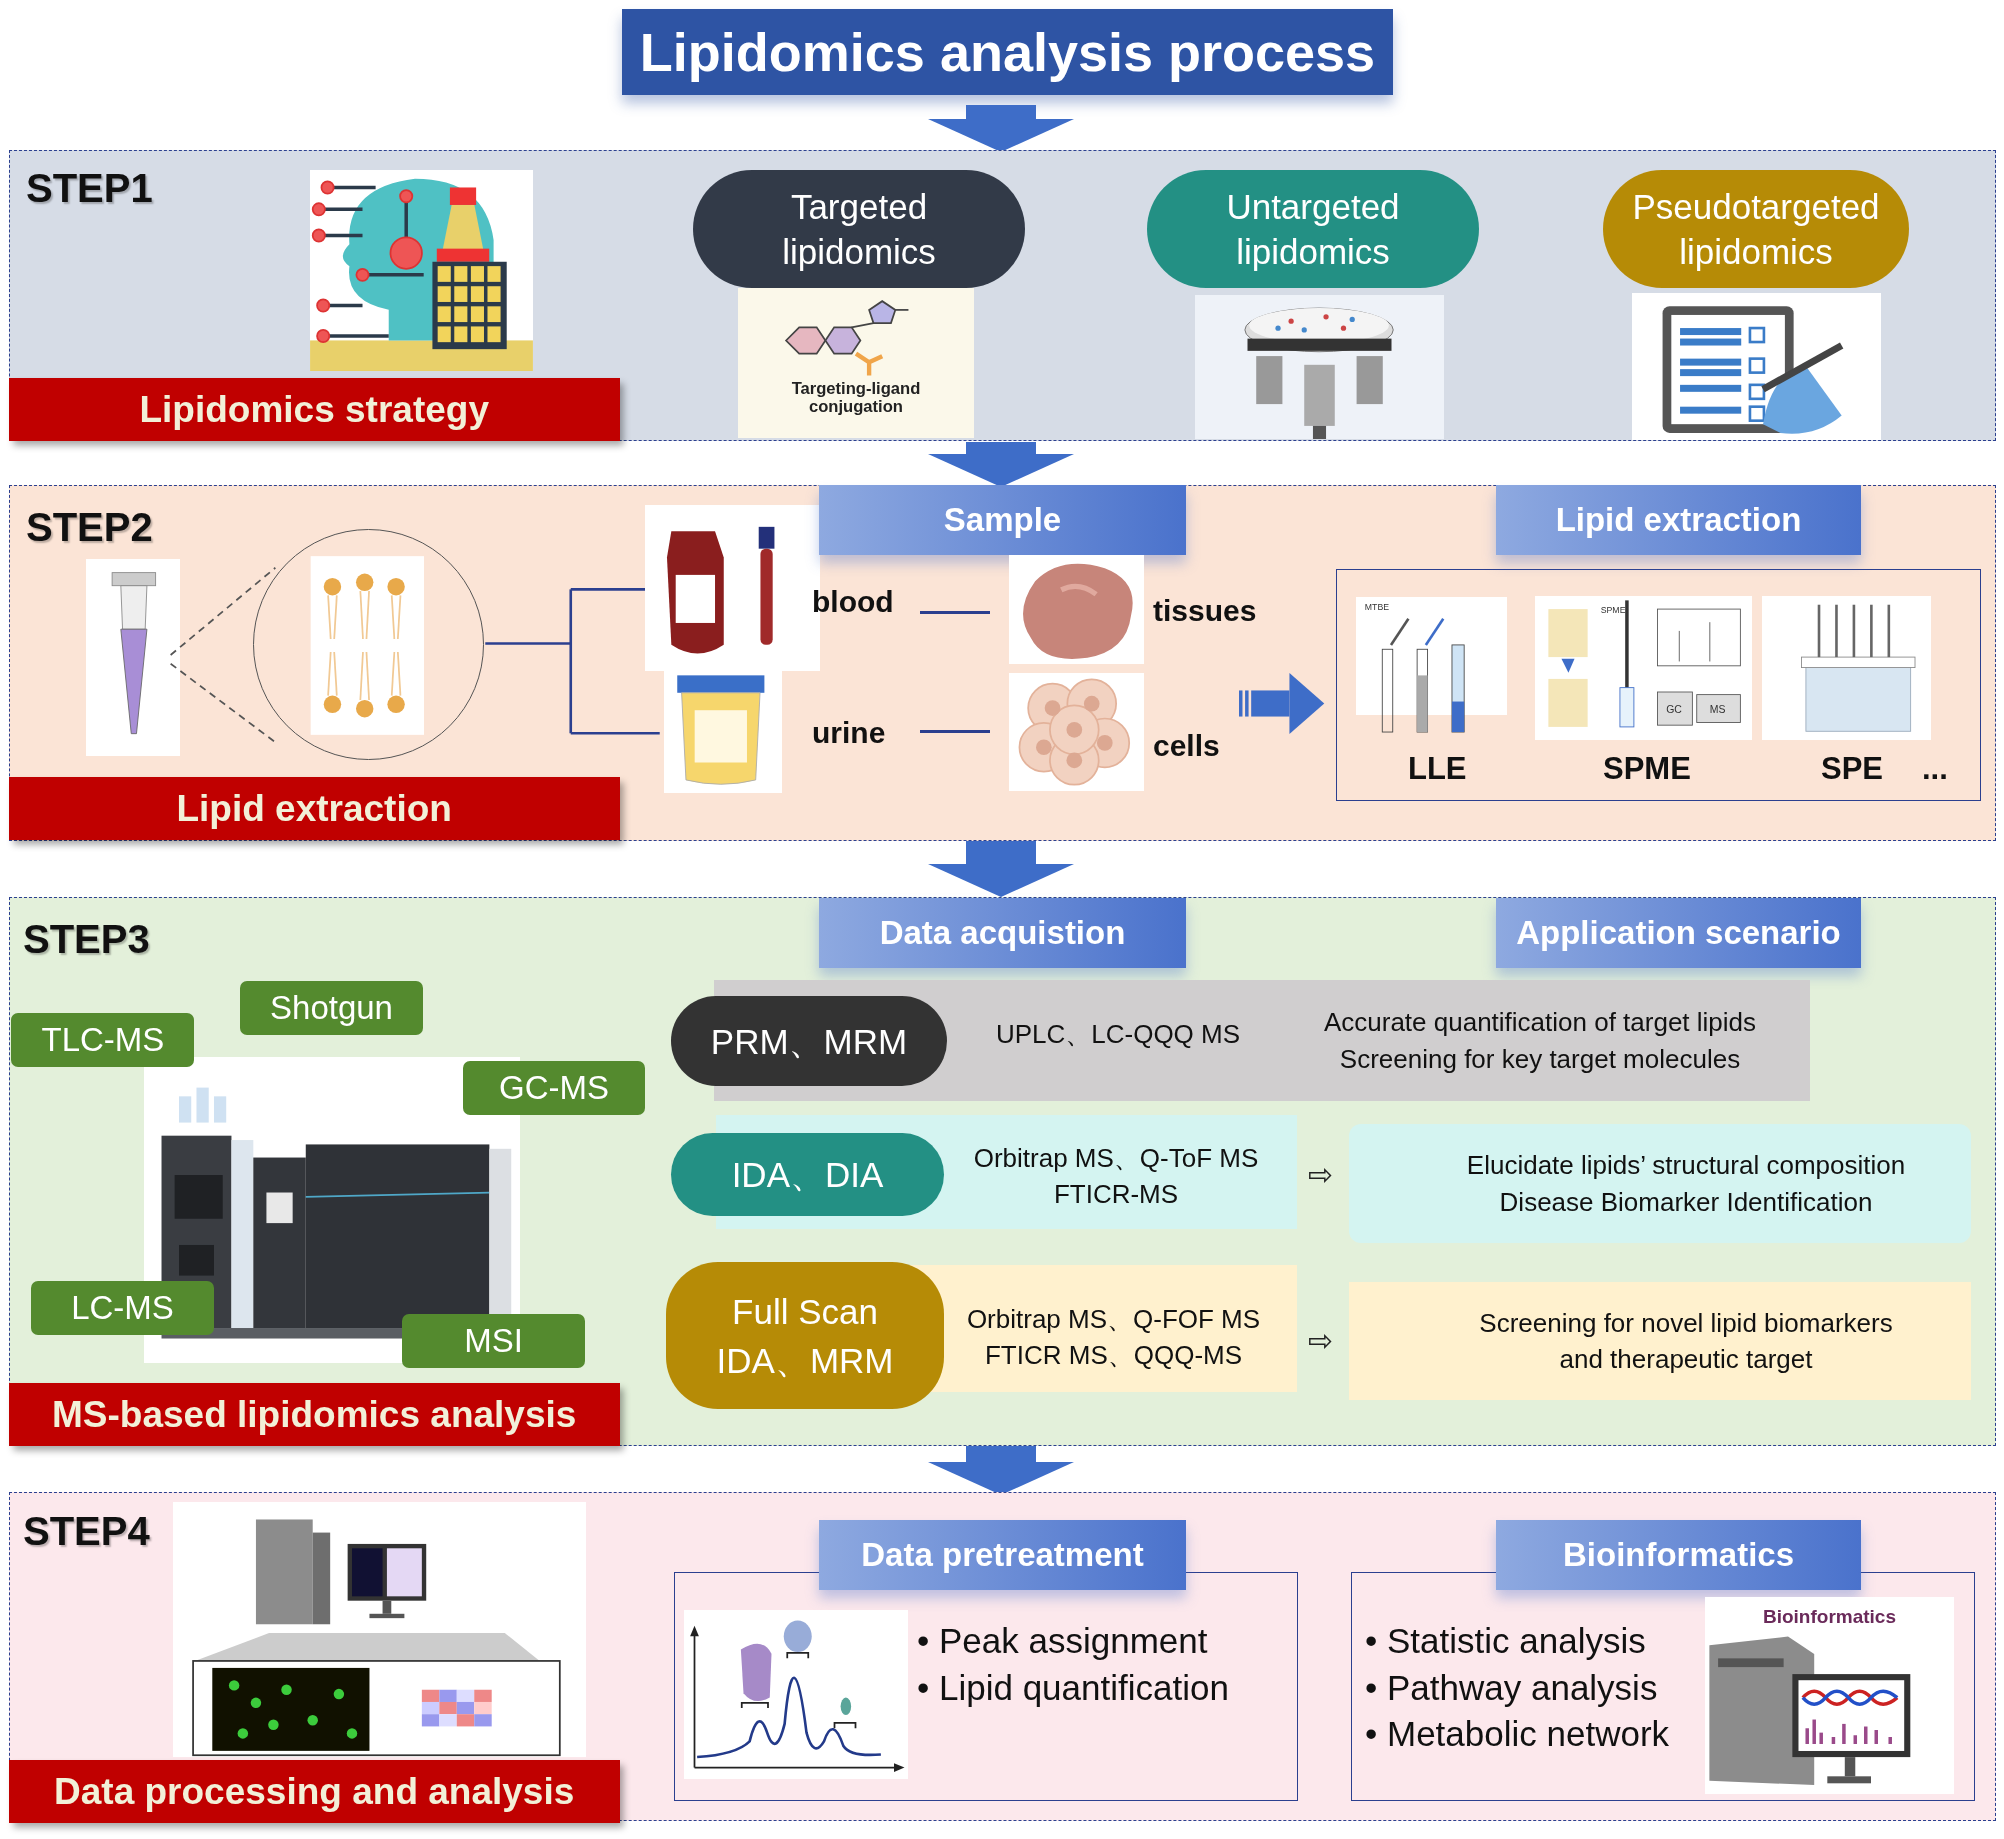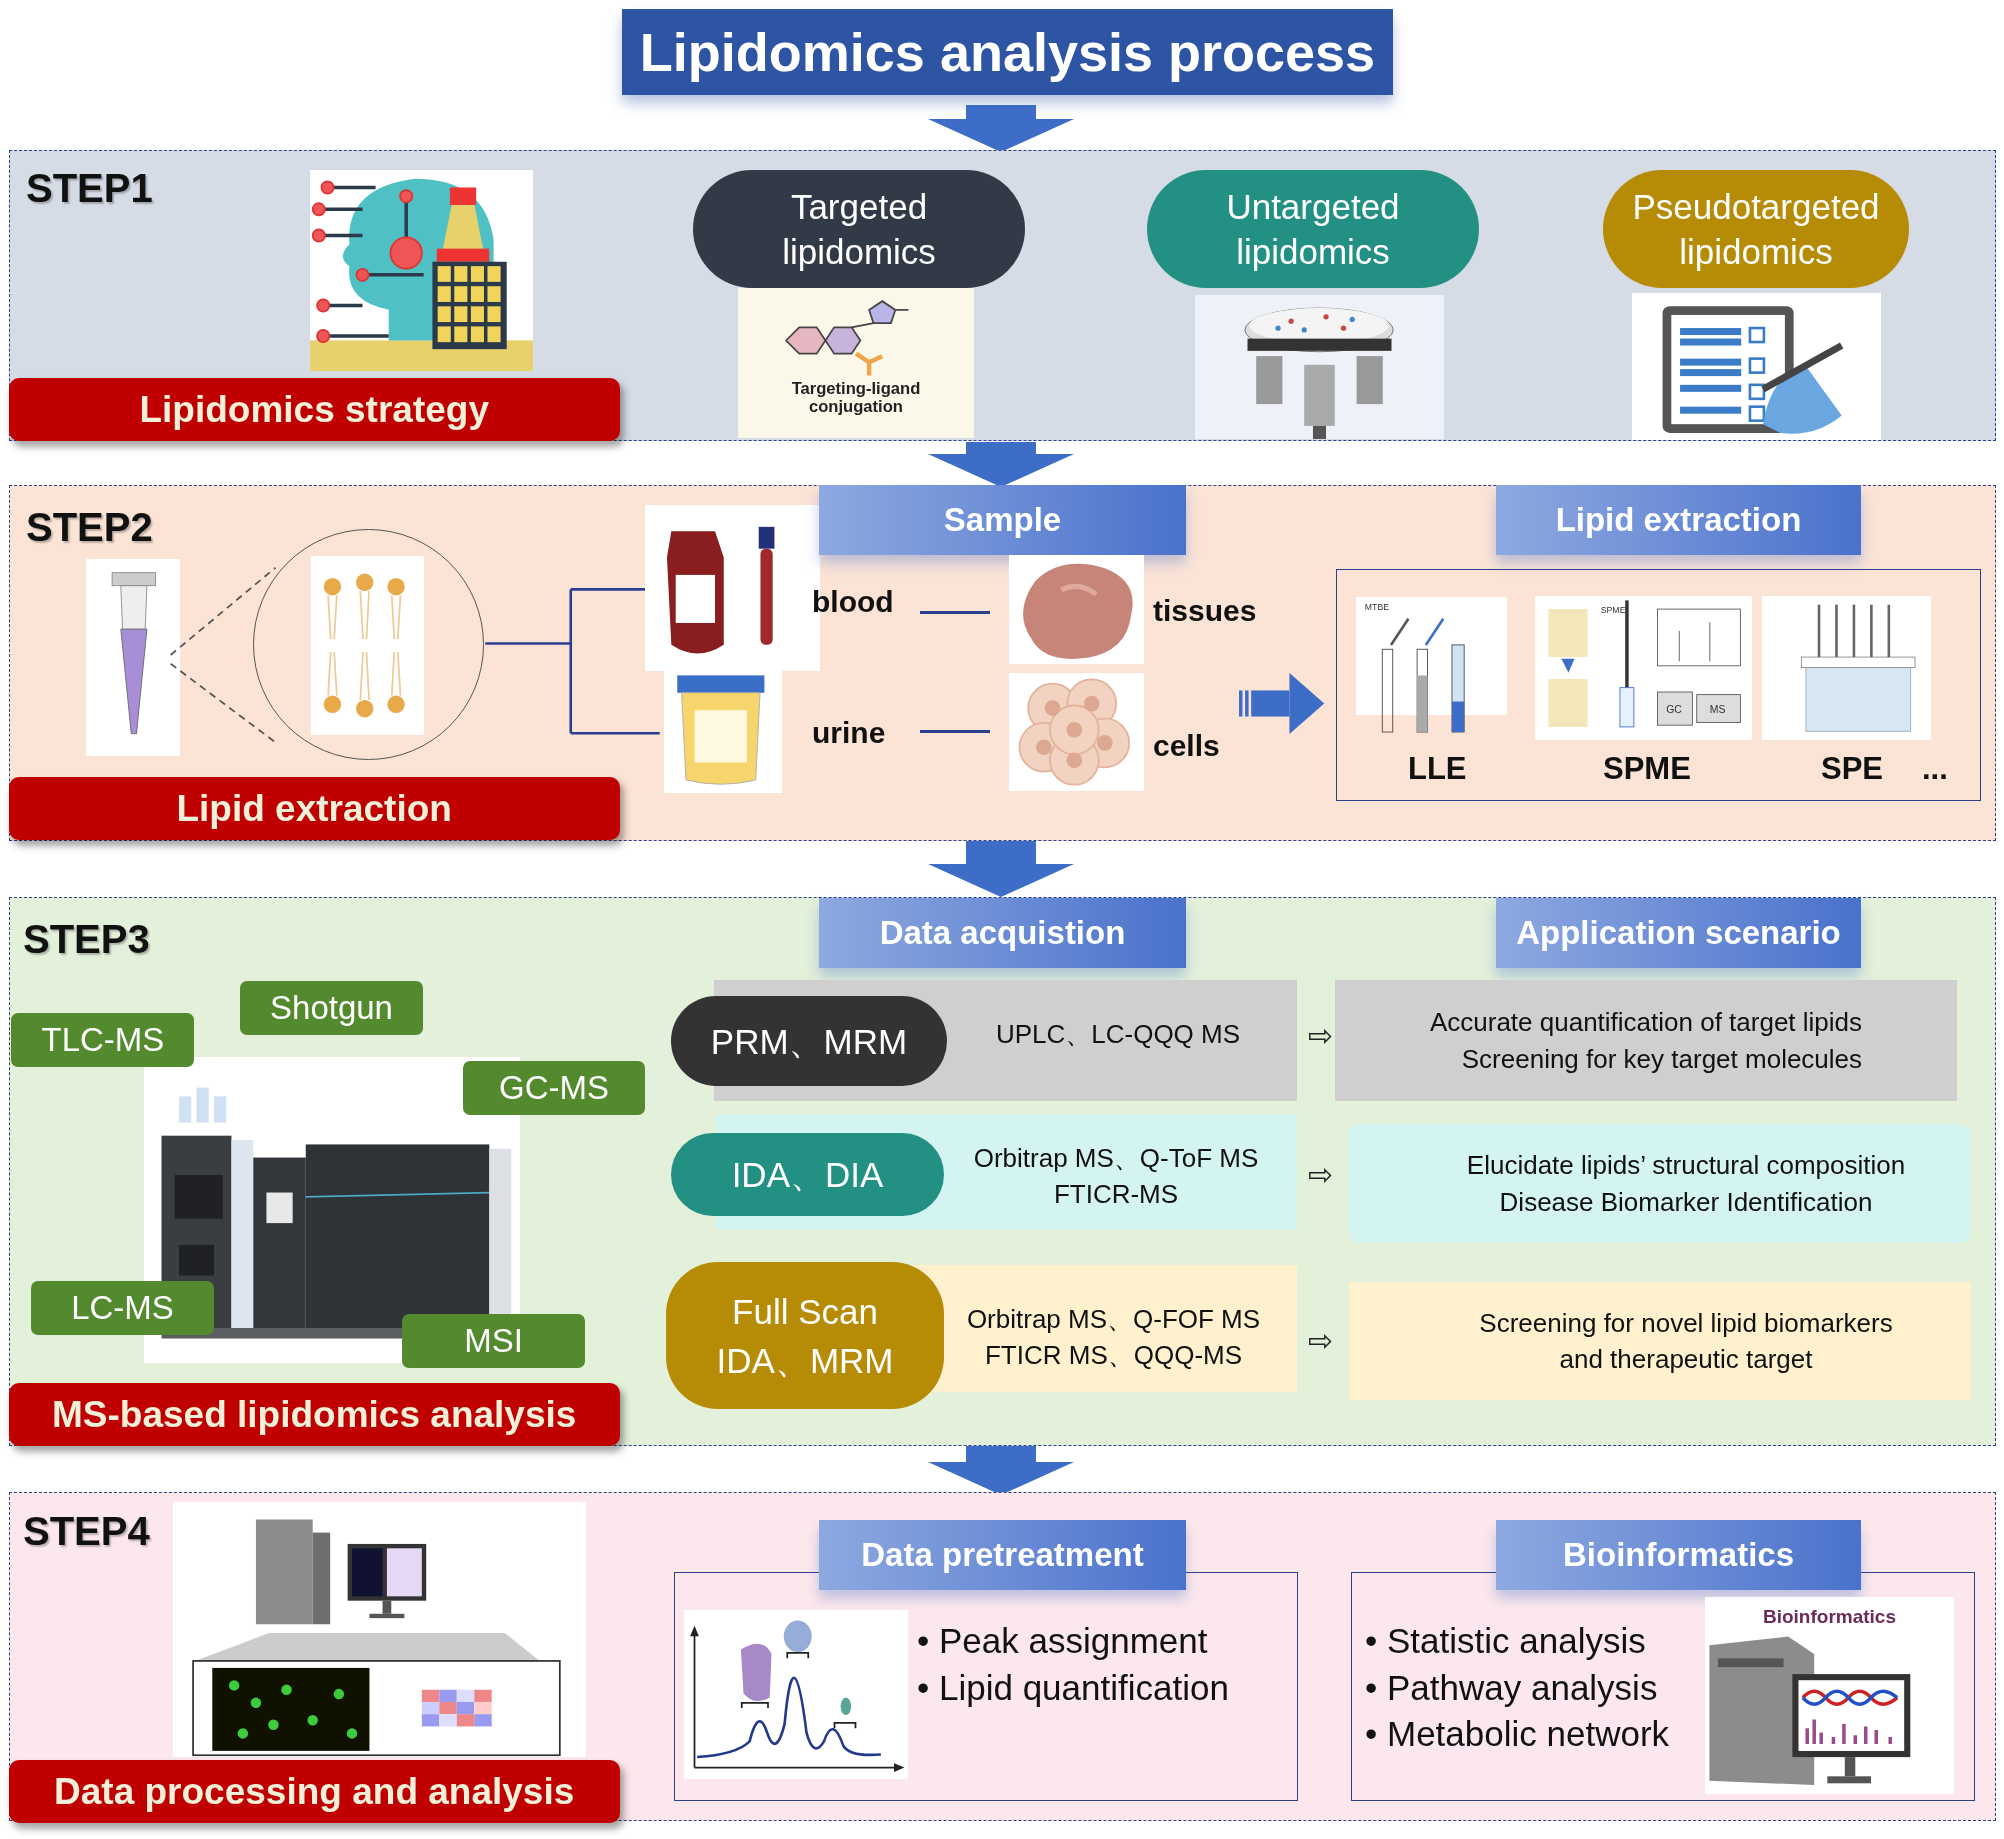--- a/index.html
+++ b/index.html
@@ -4,21 +4,21 @@
 <style>
   html,body{margin:0;padding:0;background:#ffffff;}
   body{width:2004px;height:1839px;position:relative;overflow:hidden;font-family:"Liberation Sans","DejaVu Sans",sans-serif;}
   .abs{position:absolute;box-sizing:border-box;}
   .title{left:622px;top:8.7px;width:771px;height:86px;background:#2e54a4;color:#fff;font-weight:bold;font-size:54px;display:flex;align-items:center;justify-content:center;box-shadow:0 8.7px 12.2px rgba(46,84,164,0.35);}
   .arrow-wrap{position:absolute;}
   .arrow-wrap .shaft{position:absolute;background:#3e6dc8;}
   .arrow-wrap .head{position:absolute;width:0;height:0;border-left:73px solid transparent;border-right:73px solid transparent;border-top:33px solid #3e6dc8;}
   .step{border:1.7px dashed #2b3f8f;}
   .step-label{font-weight:bold;font-size:40px;color:#111;text-shadow:1.7px 1.7px 1.7px rgba(0,0,0,0.25);}
-  .red-banner{background:#c00000;color:#f2f0d8;font-weight:bold;font-size:37px;display:flex;align-items:center;justify-content:center;box-shadow:3.5px 5.2px 7px rgba(0,0,0,0.35);border-radius:10px;}
+  .red-banner{background:#c00000;color:#f2f0d8;font-weight:bold;font-size:37px;display:flex;align-items:center;justify-content:center;box-shadow:3.5px 5.2px 7px rgba(0,0,0,0.35);}
   .pill{border-radius:61px;color:#fff;font-size:35px;display:flex;align-items:center;justify-content:center;text-align:center;line-height:1.3;}
   .img-card{background:#fff;}
   .blue-hdr{background:linear-gradient(90deg,#8ea9e0,#4a72cc);color:#fff;font-weight:bold;font-size:33px;display:flex;align-items:center;justify-content:center;box-shadow:0 8.7px 12.2px rgba(74,114,204,0.35);}
   .black{color:#111;}
   .bold{font-weight:bold;}
   .green-tag{background:#548a2e;color:#fff;font-size:33px;display:flex;align-items:center;justify-content:center;border-radius:7px;}
   .row-pill{border-radius:52px;color:#fff;font-size:35px;display:flex;align-items:center;justify-content:center;text-align:center;line-height:1.4;}
   .row-text{font-size:26px;color:#111;text-align:center;line-height:1.4;}
   .app-box{font-size:26px;color:#111;display:flex;align-items:center;justify-content:center;text-align:center;line-height:1.4;}
   .hollow-arrow{font-size:30px;color:#222;}
@@ -369,21 +369,21 @@
 <div class="abs blue-hdr" style="left:1496px;top:898px;width:365px;height:70px;">Application scenario</div>
 
 <div class="abs" style="left:714px;top:980px;width:583px;height:121px;background:#d0cecf;"></div>
 <div class="abs row-pill" style="left:671px;top:996px;width:276px;height:90px;background:#333333;">
   <div><span>PRM、MRM</span></div>
 </div>
 <div class="abs row-text" style="left:952px;top:1016px;width:332px;">
   <span>UPLC、LC-QQQ MS</span>
 </div>
 <div class="abs hollow-arrow" style="left:1308px;top:1018px;">⇨</div>
-<div class="abs app-box" style="left:1335px;top:980px;width:622px;height:121px;background:#d0cecf;text-align:right;">
+<div class="abs app-box" style="left:1270px;top:980px;width:540px;height:121px;background:#d0cecf;">
   <div><span>Accurate quantification of target lipids</span><br><span>Screening for key target molecules</span></div>
 </div>
 
 <div class="abs" style="left:716px;top:1115px;width:581px;height:114px;background:#d4f4f1;"></div>
 <div class="abs row-pill" style="left:671px;top:1133px;width:273px;height:83px;background:#239084;">
   <div><span>IDA、DIA</span></div>
 </div>
 <div class="abs row-text" style="left:948px;top:1140px;width:336px;">
   <span>Orbitrap MS、Q-ToF MS</span><br><span>FTICR-MS</span>
 </div>

